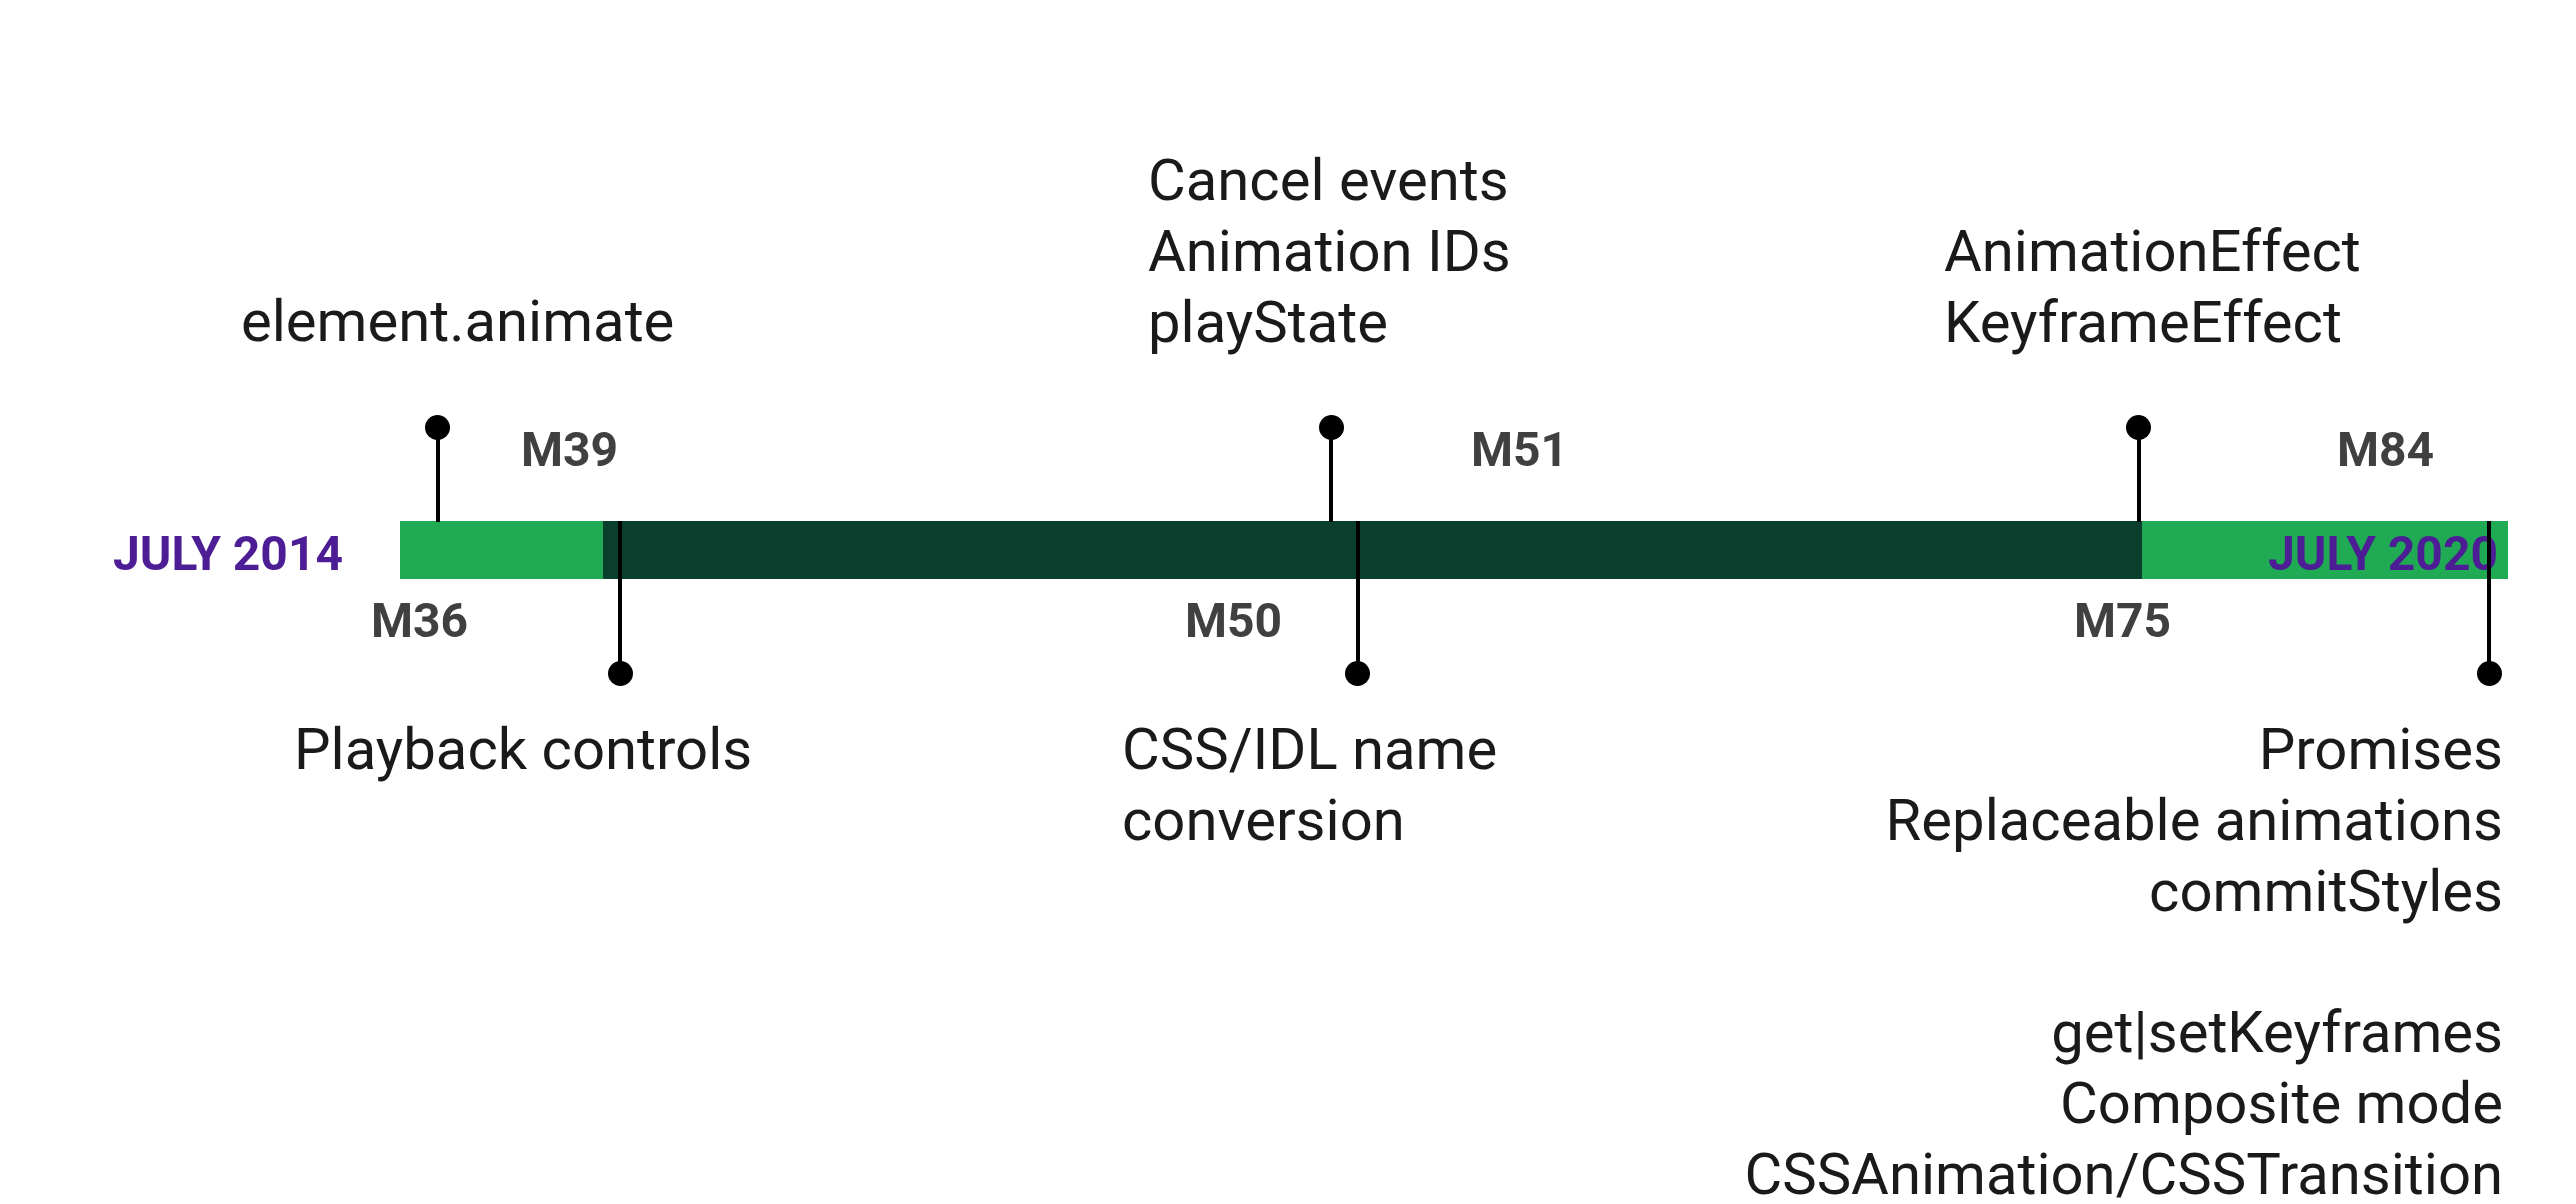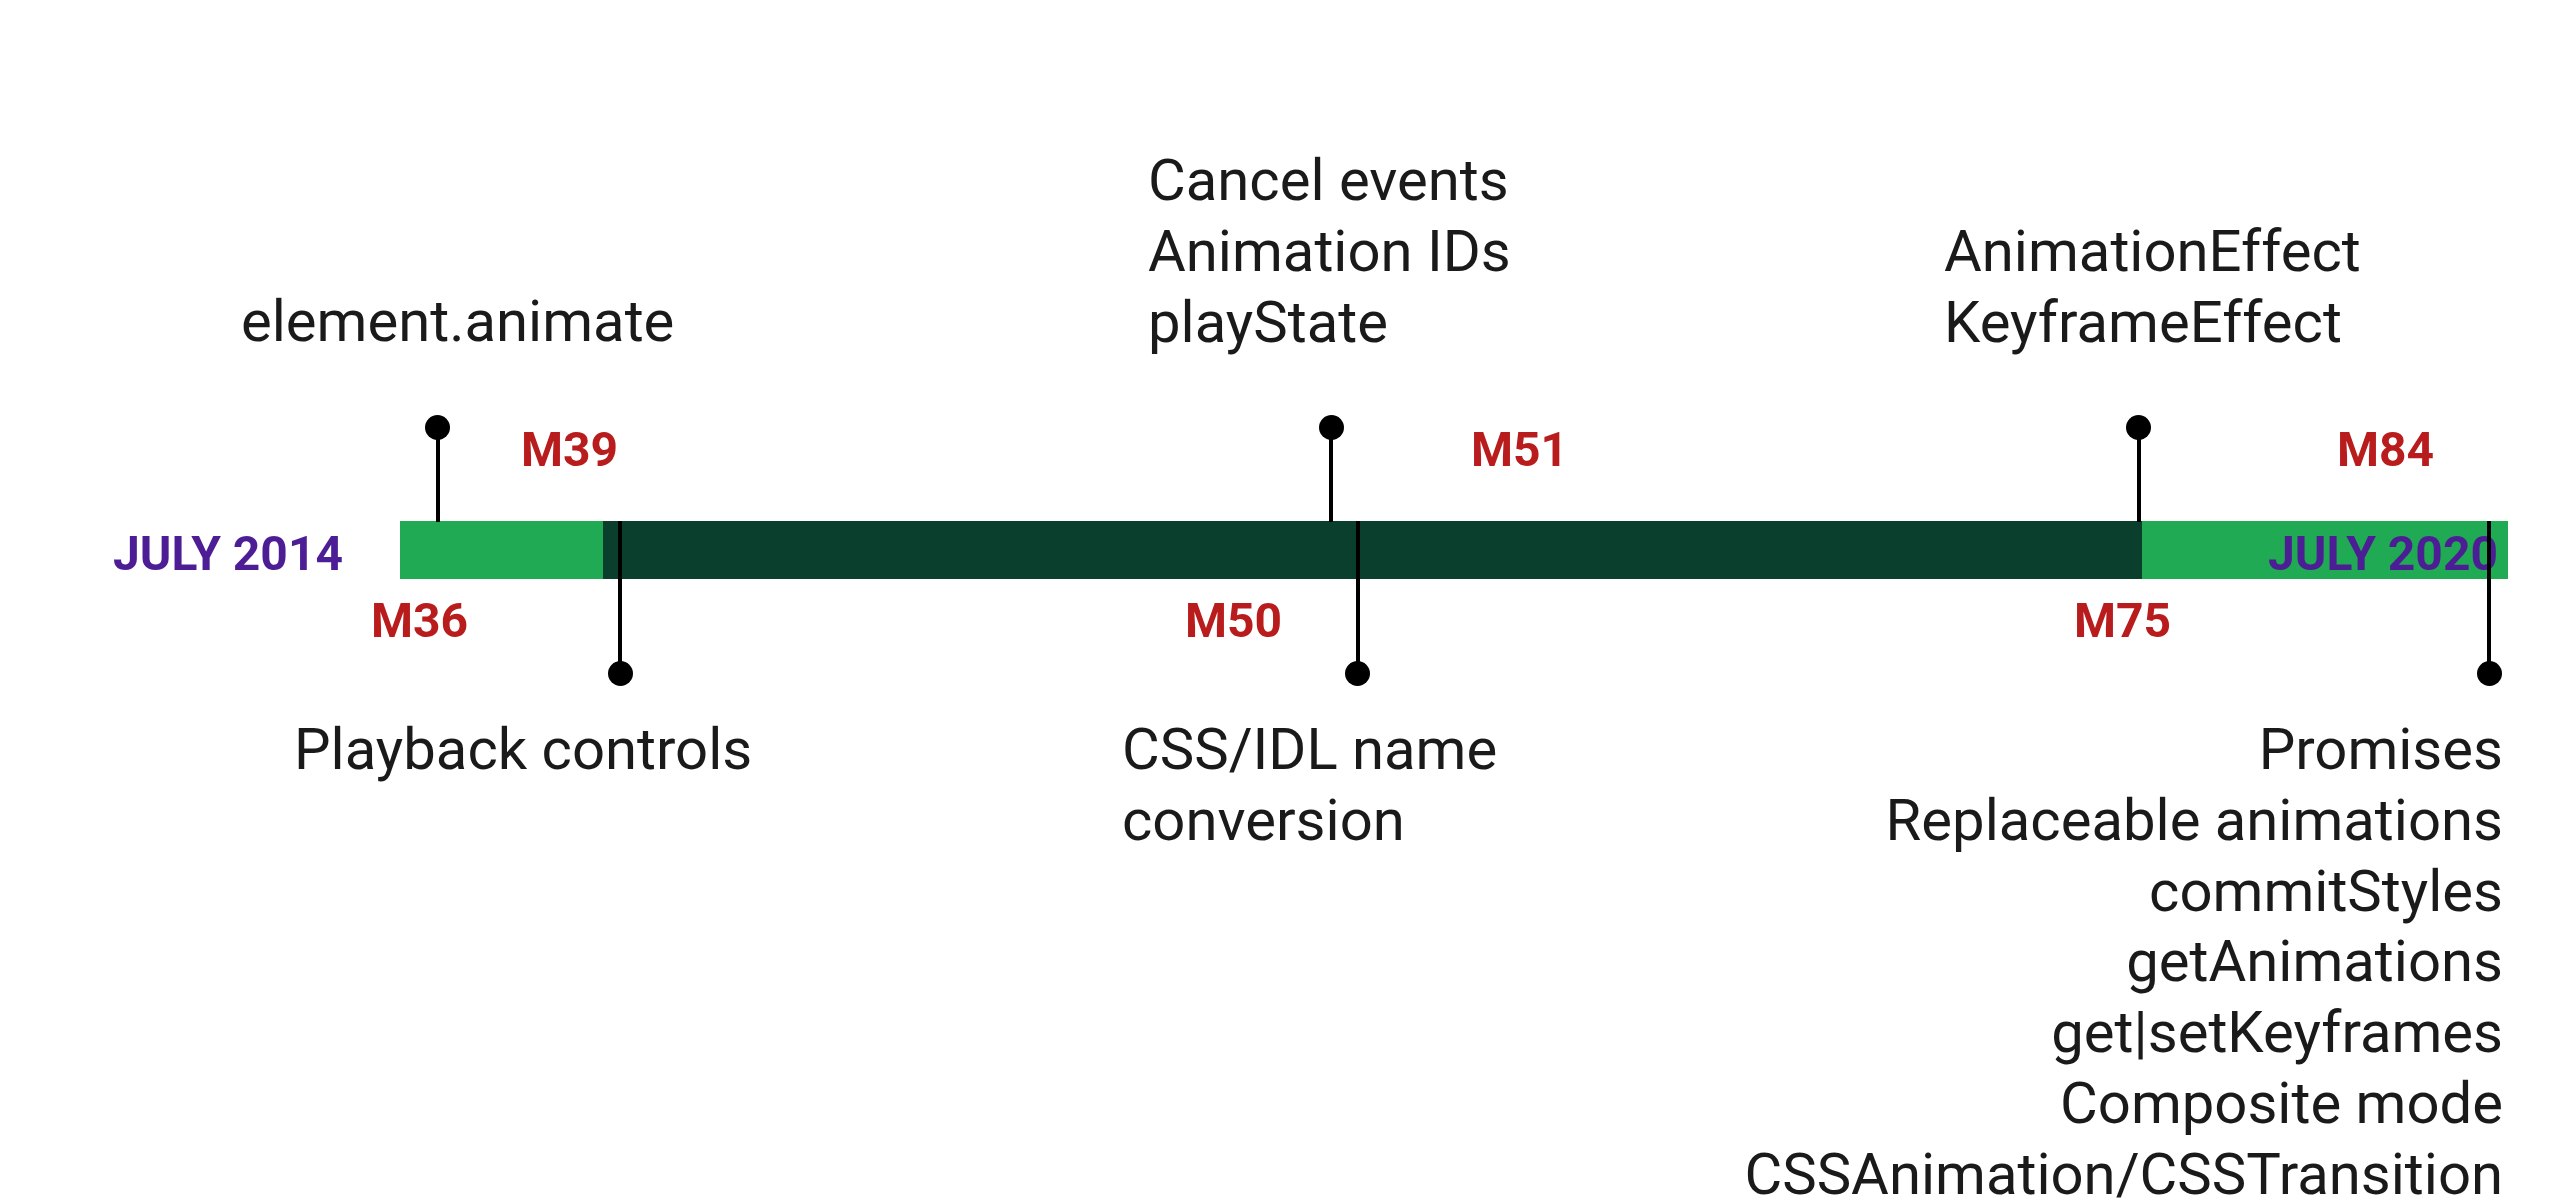--- a/index.html
+++ b/index.html
@@ -39,21 +39,21 @@
     color: #4c1d95;
     top: 525px;
   }
   .start-date { left: 113px; }
   .end-date  { left: 2574px; } 
   .end-date  { left: 2547px; } 
   .milestone-label {
     position: absolute;
     font-weight: 700;
     font-size: 48px;
-    color: #b91c1c;
+    color: #404040;
     white-space: nowrap;
   }
   .event-text {
     position: absolute;
     font-size: 58px;
     color: #1a1a1a;
     text-align: left;
     white-space: nowrap;
     line-height: 1.22;
   }
@@ -121,20 +121,20 @@
     <span>KeyframeEffect</span>
   </div>
 
   <div class="stem" style="left:2487px; top:521px; height:152px;"></div>
   <div class="dot" style="left:2477px; top:661px;"></div>
   <div class="milestone-label" style="left:2337px; top:421px;">M84</div>
   <div class="event-text right" style="right:73px; top:714px;">
     <span>Promises</span><br>
     <span>Replaceable animations</span><br>
     <span>commitStyles</span><br>
-    <span>getAnimations</span><br>
+    <br>
     <span>get|setKeyframes</span><br>
     <span>Composite mode</span><br>
     <span>CSSAnimation/CSSTransition</span>
   </div>
 
 </div>
 
 
 </body></html>

